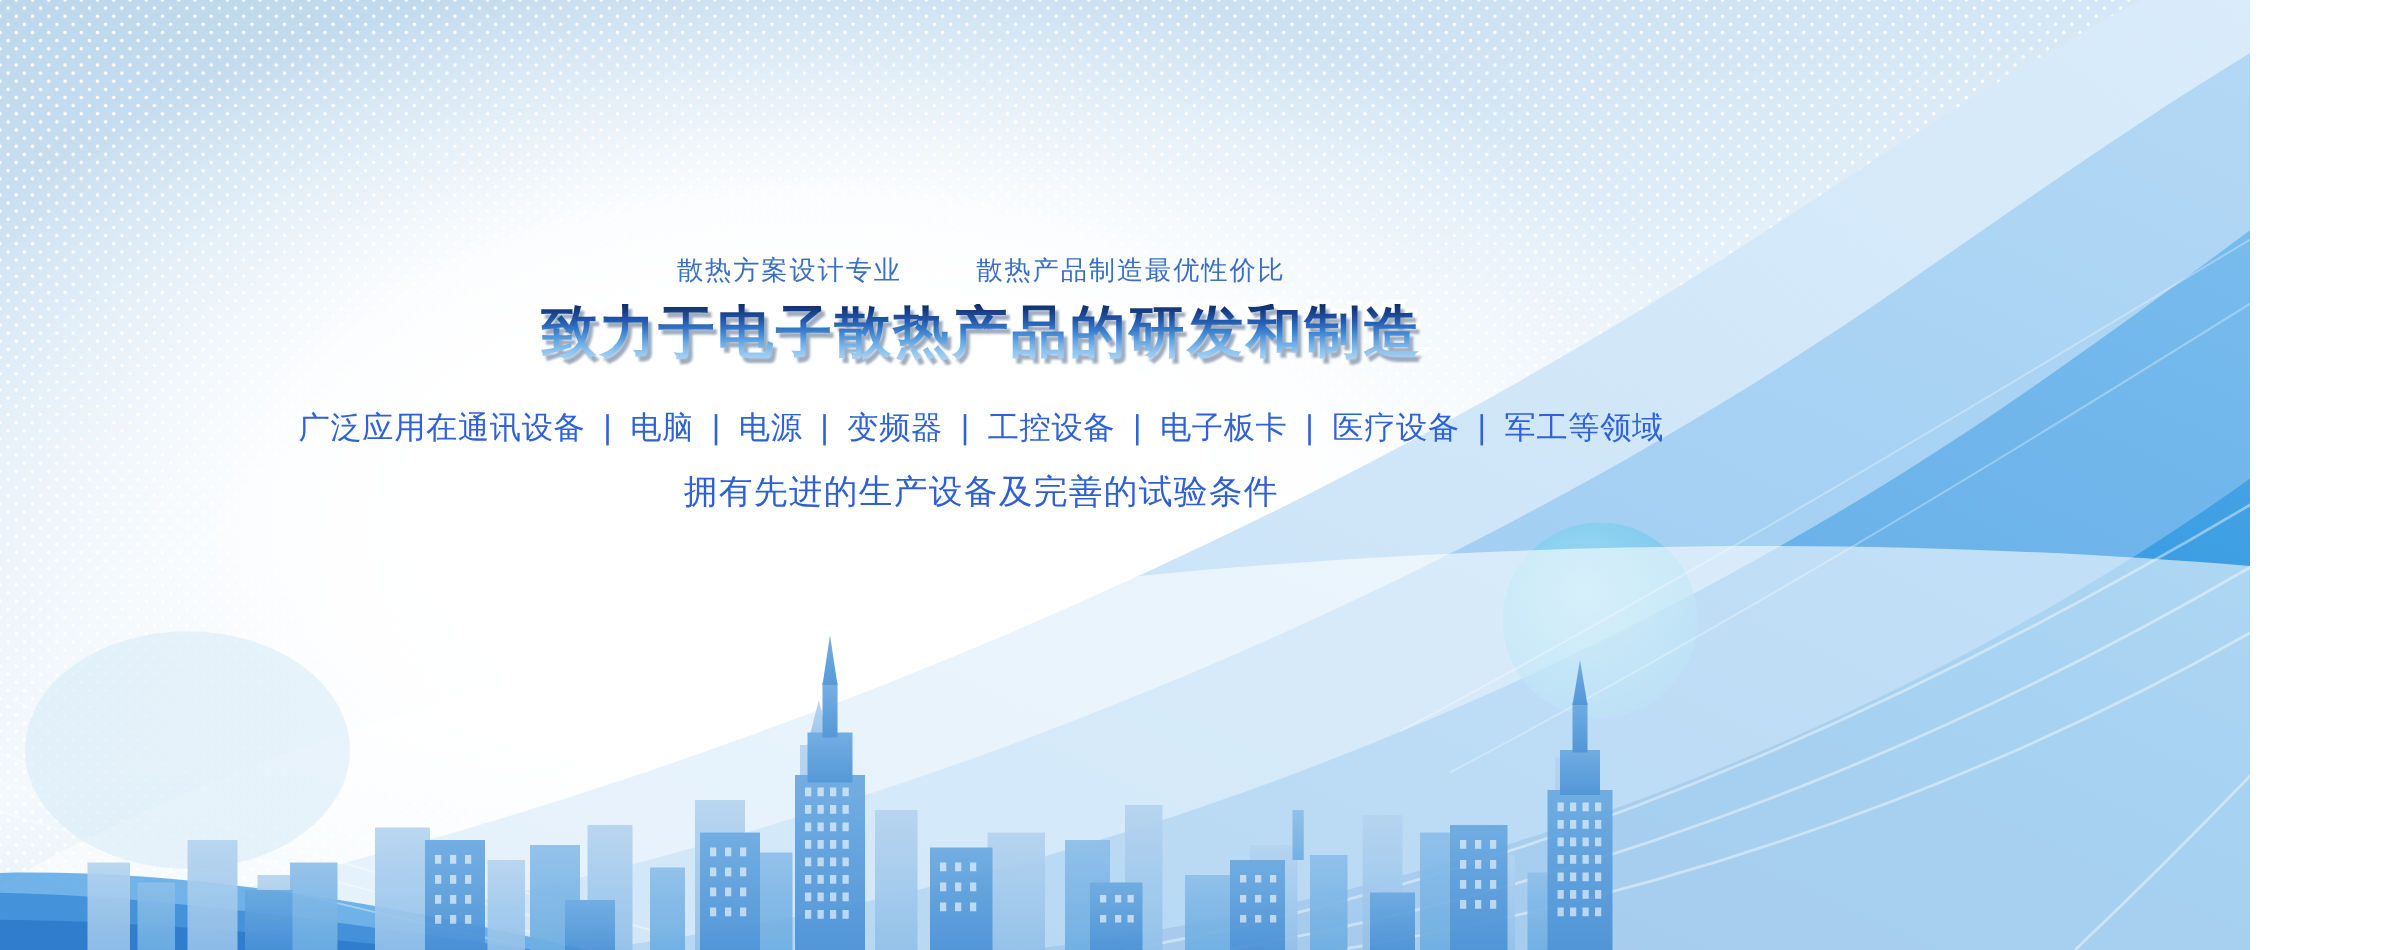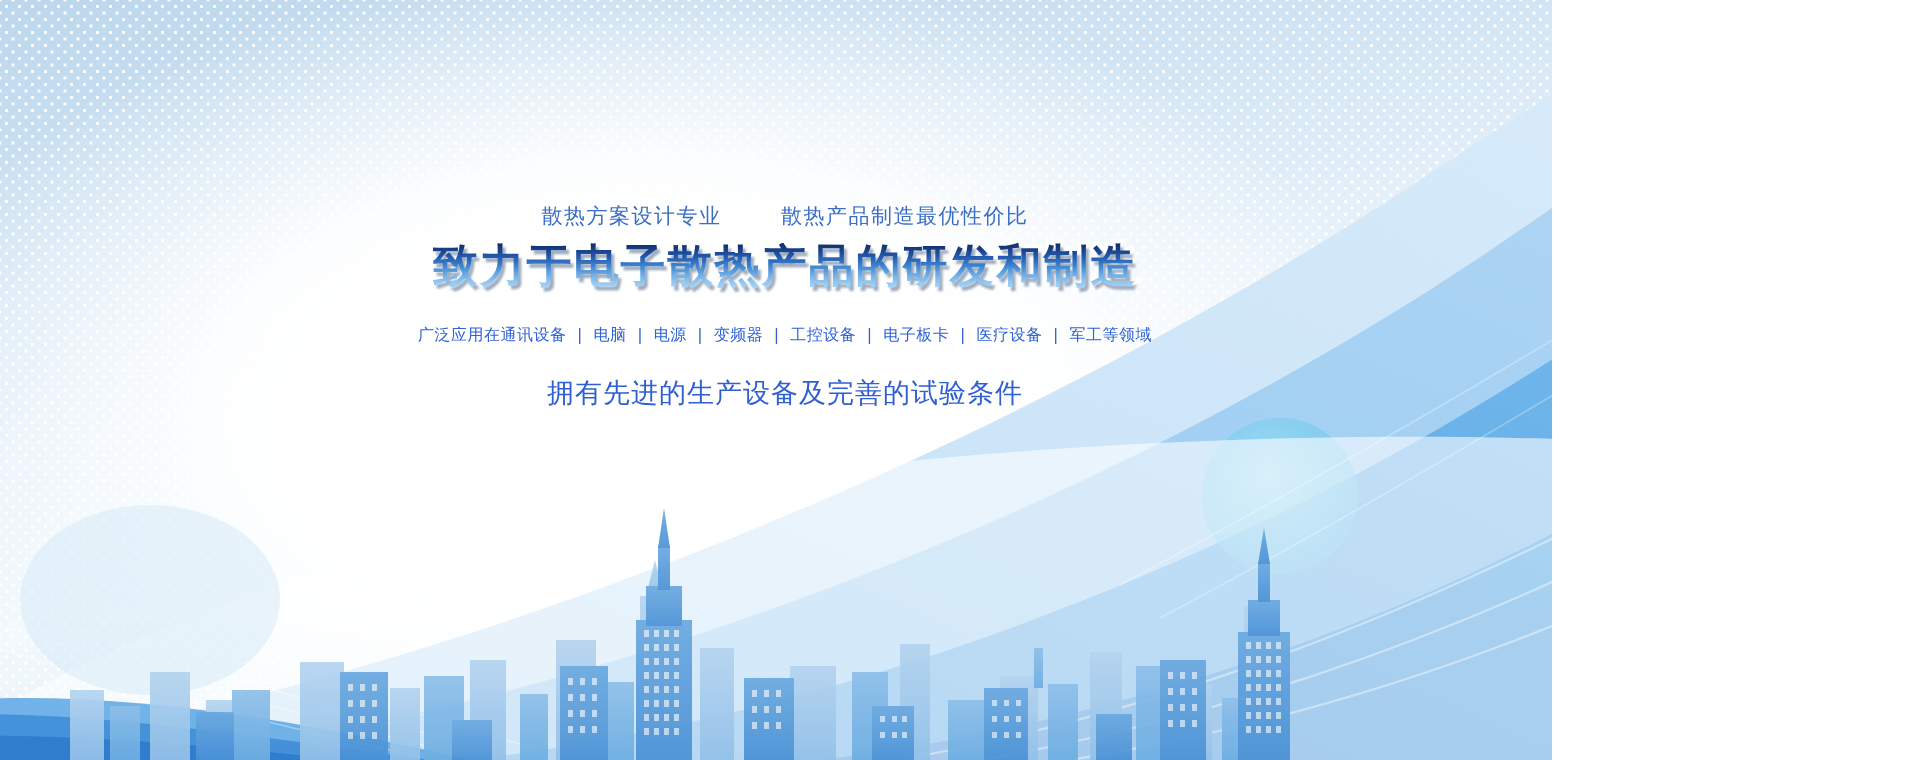--- a/index.html
+++ b/index.html
@@ -1,19 +1,19 @@
 <!DOCTYPE html>
 <html><head>
 <meta charset="utf-8">
 <title>Banner</title>
 <style>
   html,body{margin:0;padding:0;background:#fff;}
   #banner{
     position:relative;
-    width:1552px;height:760px;
+    width:1800px;height:760px;
     overflow:hidden;
     font-family:"Liberation Sans","DejaVu Sans",sans-serif;
   }
 
   
   .layer{position:absolute;top:0;left:0;width:1920px;height:760px;}
 
   
   #bg-base{
     background:linear-gradient(170deg,#bcd7ec 0%,#cfe3f3 22%,#e6f1fa 42%,#f3f9fd 58%,#dcebf7 80%,#c6dcf0 100%);
@@ -94,21 +94,21 @@
     -webkit-text-stroke:7px #ffffff;
     text-shadow:0 0 0 #fff;
     z-index:-1;
   }
 
   .applist{
     position:absolute;
     left:0;top:325px;width:1570px;
     text-align:center;
     font-family:"DejaVu Sans","Liberation Sans",sans-serif;
-    font-size:16px;
+    font-size:25px;
     letter-spacing:.5px;
     color:#2f62d6;
     white-space:nowrap;
   }
   .applist .sep{padding:0 5px;color:#2f62d6;}
 
   .tagline{
     position:absolute;
     left:0;top:375px;width:1570px;
     text-align:center;

